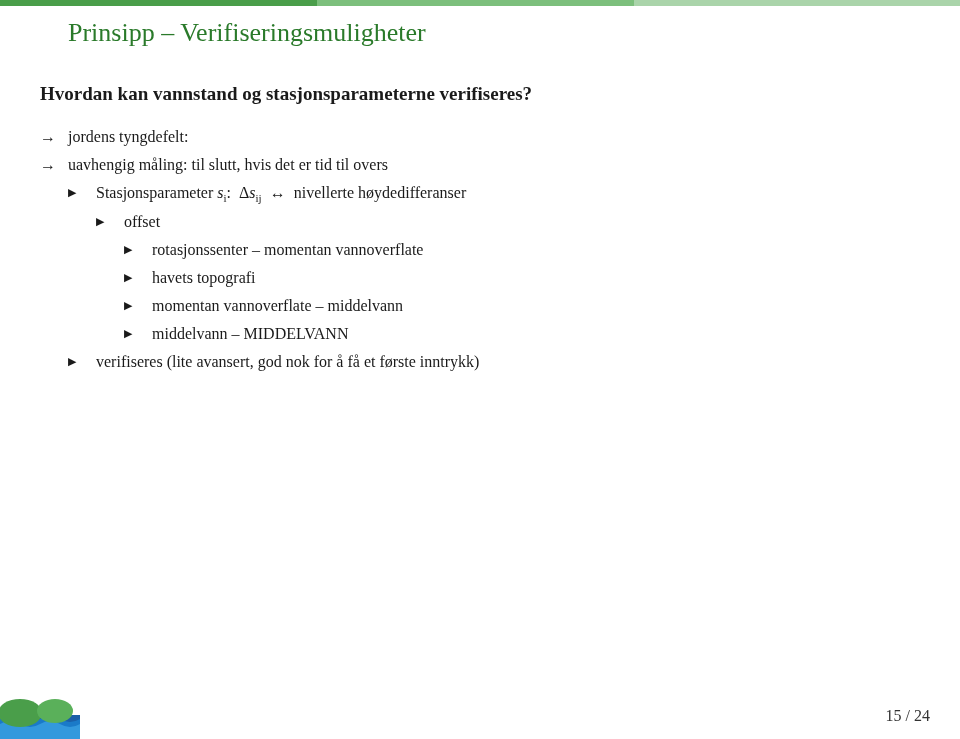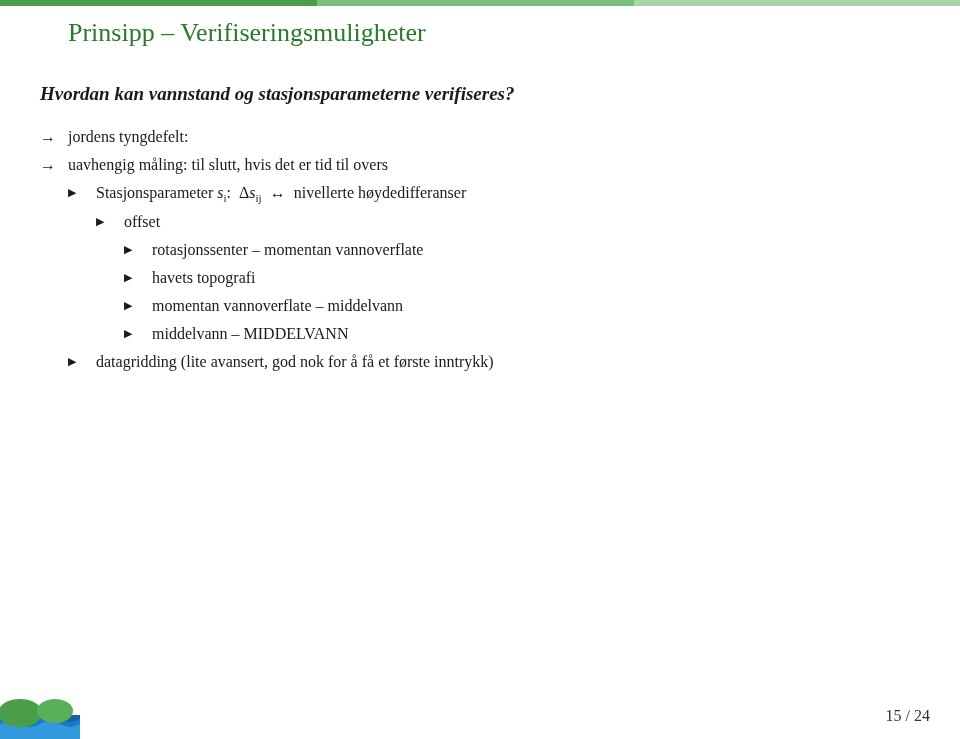--- a/index.html
+++ b/index.html
@@ -44,21 +44,20 @@
       bottom: 50px;
       font-size: 16px;
       color: #1a1a1a;
       line-height: 1.5;
     }
 
     .question {
       font-size: 19px;
       font-weight: bold;
       margin-bottom: 16px;
-      font-style: italic;
     }
 
     .bullet-list {
       list-style: none;
       padding: 0;
     }
 
     .bullet-list li {
       position: relative;
       padding-left: 28px;
@@ -168,21 +167,21 @@
 
     <li class="level4 tri-bullet">
       <span>momentan vannoverflate – middelvann</span>
     </li>
 
     <li class="level4 tri-bullet">
       <span>middelvann – MIDDELVANN</span>
     </li>
 
     <li class="level2 tri-bullet">
-      <span>datagridding (lite avansert, god nok for å få et første inntrykk)</span>
+      <span>verifiseres (lite avansert, god nok for å få et første inntrykk)</span>
     </li>
 
   </ul>
 </div>
 
 <div class="bottom-left-logo">
   <svg class="logo-svg" viewBox="0 0 80 48" xmlns="http://www.w3.org/2000/svg">
 
     <rect x="0" y="24" width="80" height="24" fill="#1a5fa8"></rect>
     <path d="M0,28 Q10,22 20,28 Q30,34 40,28 Q50,22 60,28 Q70,34 80,28 L80,48 L0,48 Z" fill="#1a7ac8"></path>

